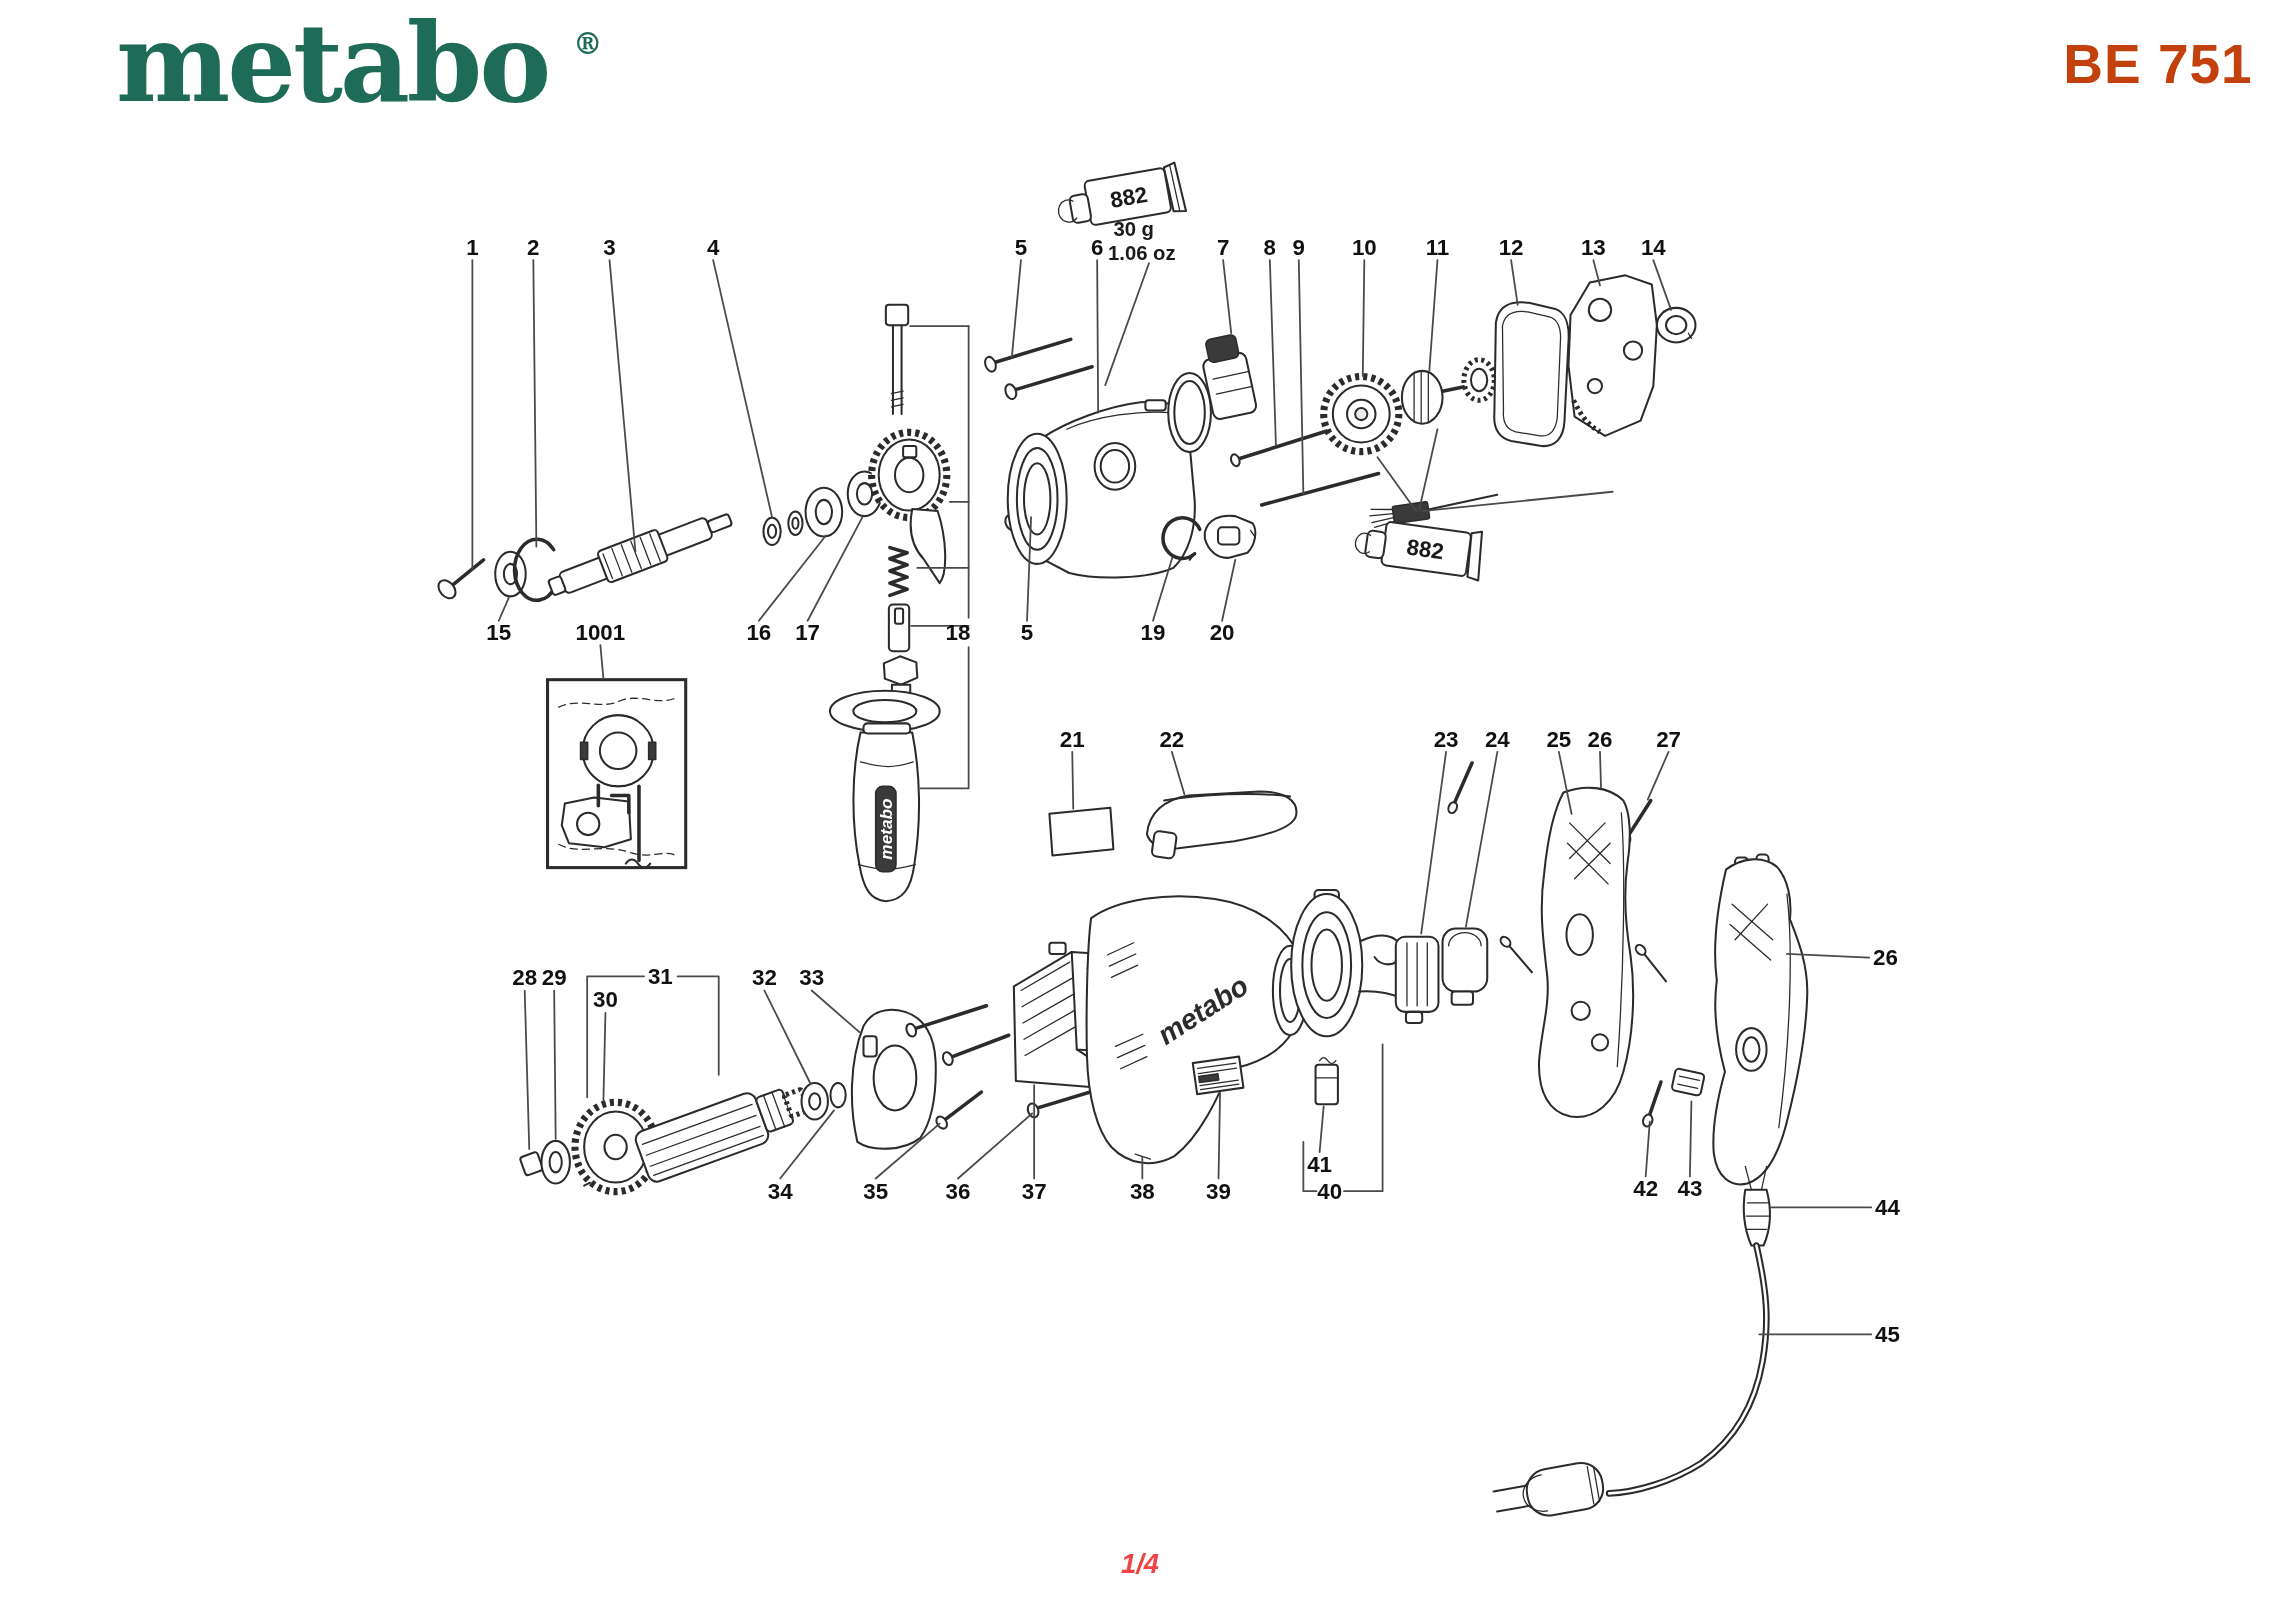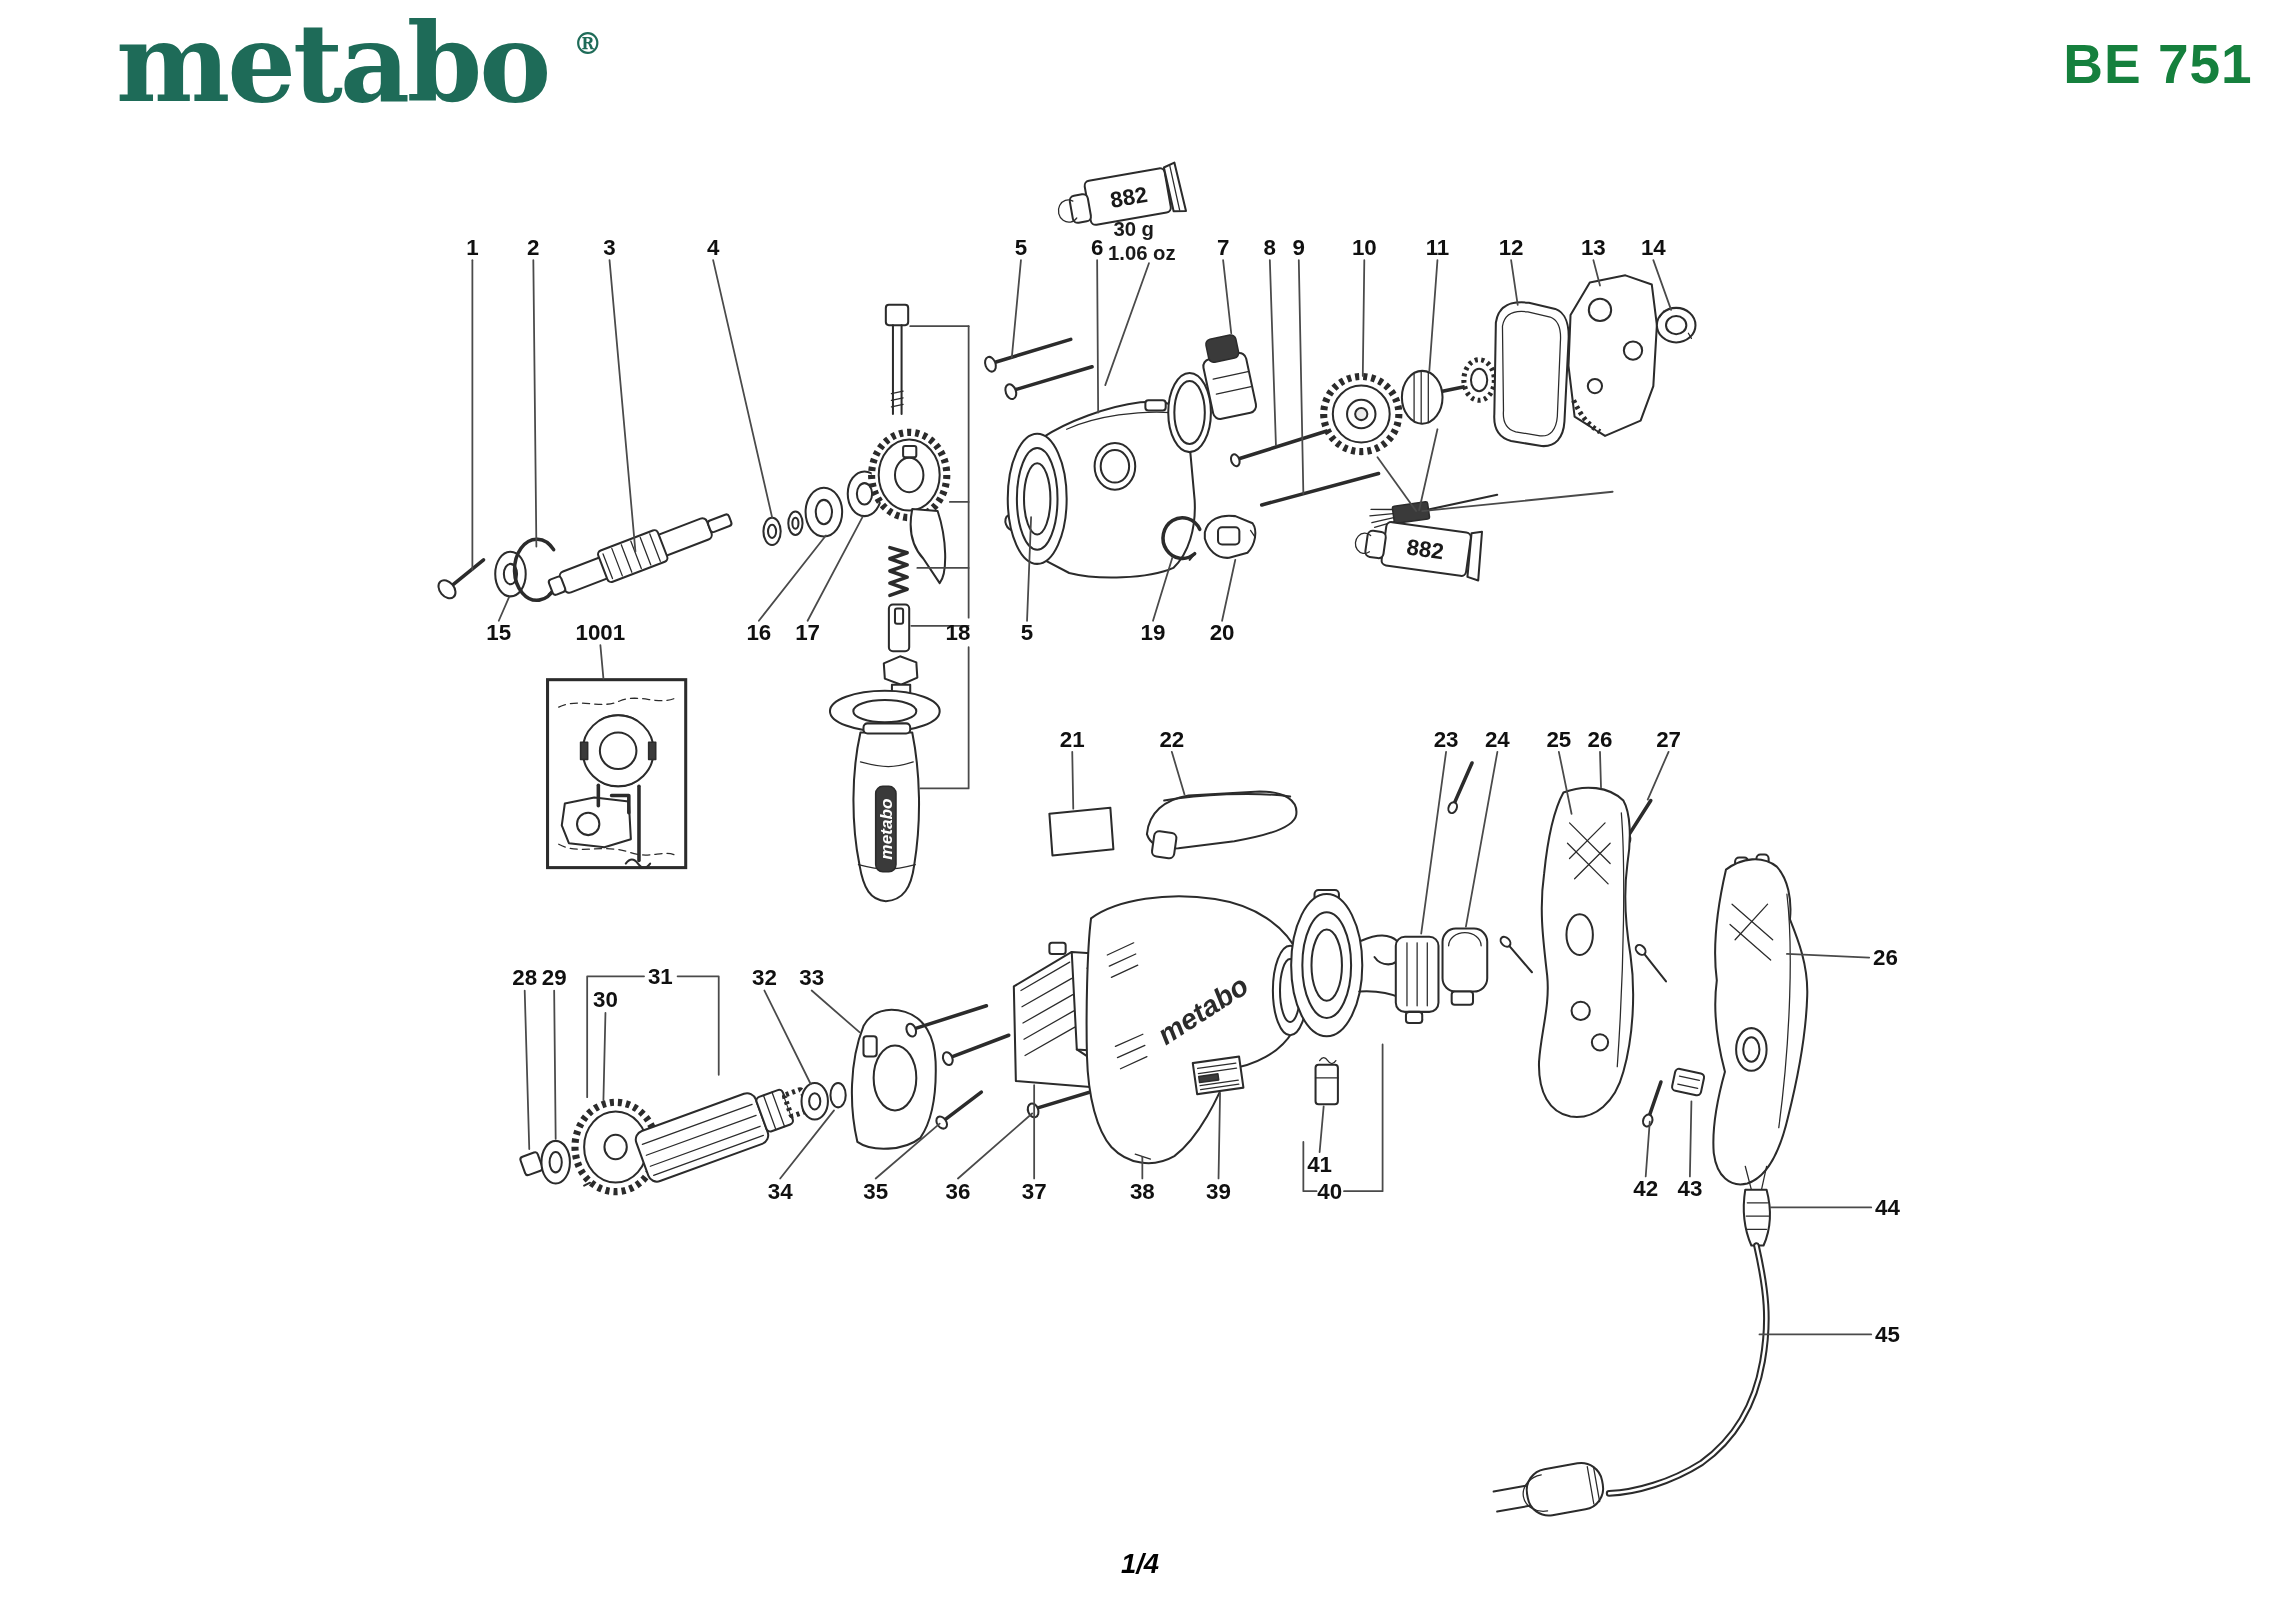--- a/index.html
+++ b/index.html
@@ -3,24 +3,24 @@
 <meta charset="utf-8">
 <style>
   html,body{margin:0;padding:0;background:#ffffff;}
   body{width:2273px;height:1624px;position:relative;overflow:hidden;
        font-family:"Liberation Sans",sans-serif;}
   .brand{position:absolute;left:116px;top:9.1px;color:#1e6b58;
          font-family:"DejaVu Serif",serif;font-weight:bold;
          font-size:108px;line-height:108px;letter-spacing:-3px;}
   .reg{position:absolute;left:573px;top:26.4px;color:#1e6b58;
        font-family:"DejaVu Serif",serif;font-weight:bold;font-size:29.5px;}
-  .model{position:absolute;right:20.3px;top:31.5px;color:#15803d;
+  .model{position:absolute;right:20.3px;top:31.5px;color:#c2410c;
          font-weight:bold;font-size:55px;letter-spacing:1px;}
   .pageno{position:absolute;left:1140px;top:1548px;transform:translateX(-50%);
-          font-style:italic;font-weight:600;font-size:27.4px;color:#000000;}
+          font-style:italic;font-weight:600;font-size:27.4px;color:#ef4444;}
   svg{position:absolute;left:0;top:0;}
   .w{fill:#ffffff;stroke:#2b2b2b;stroke-width:4;stroke-linejoin:round;}
   .g{fill:#ececec;stroke:#2b2b2b;stroke-width:4;stroke-linejoin:round;}
   .d{fill:#3a3a3a;stroke:#2b2b2b;stroke-width:3;stroke-linejoin:round;}
   .ln{fill:none;stroke:#2b2b2b;stroke-width:4;stroke-linecap:round;stroke-linejoin:round;}
   .thin{stroke-width:2.5;}
   .thick{stroke-width:7;}
   .teeth{fill:#ffffff;stroke:#2b2b2b;stroke-width:14;stroke-dasharray:8 8;}
   .teeth-s{fill:#ffffff;stroke:#2b2b2b;stroke-width:10;stroke-dasharray:6 7;}
   .leader{fill:none;stroke:#4a4a4a;stroke-width:3.5;stroke-linecap:round;stroke-linejoin:round;}

